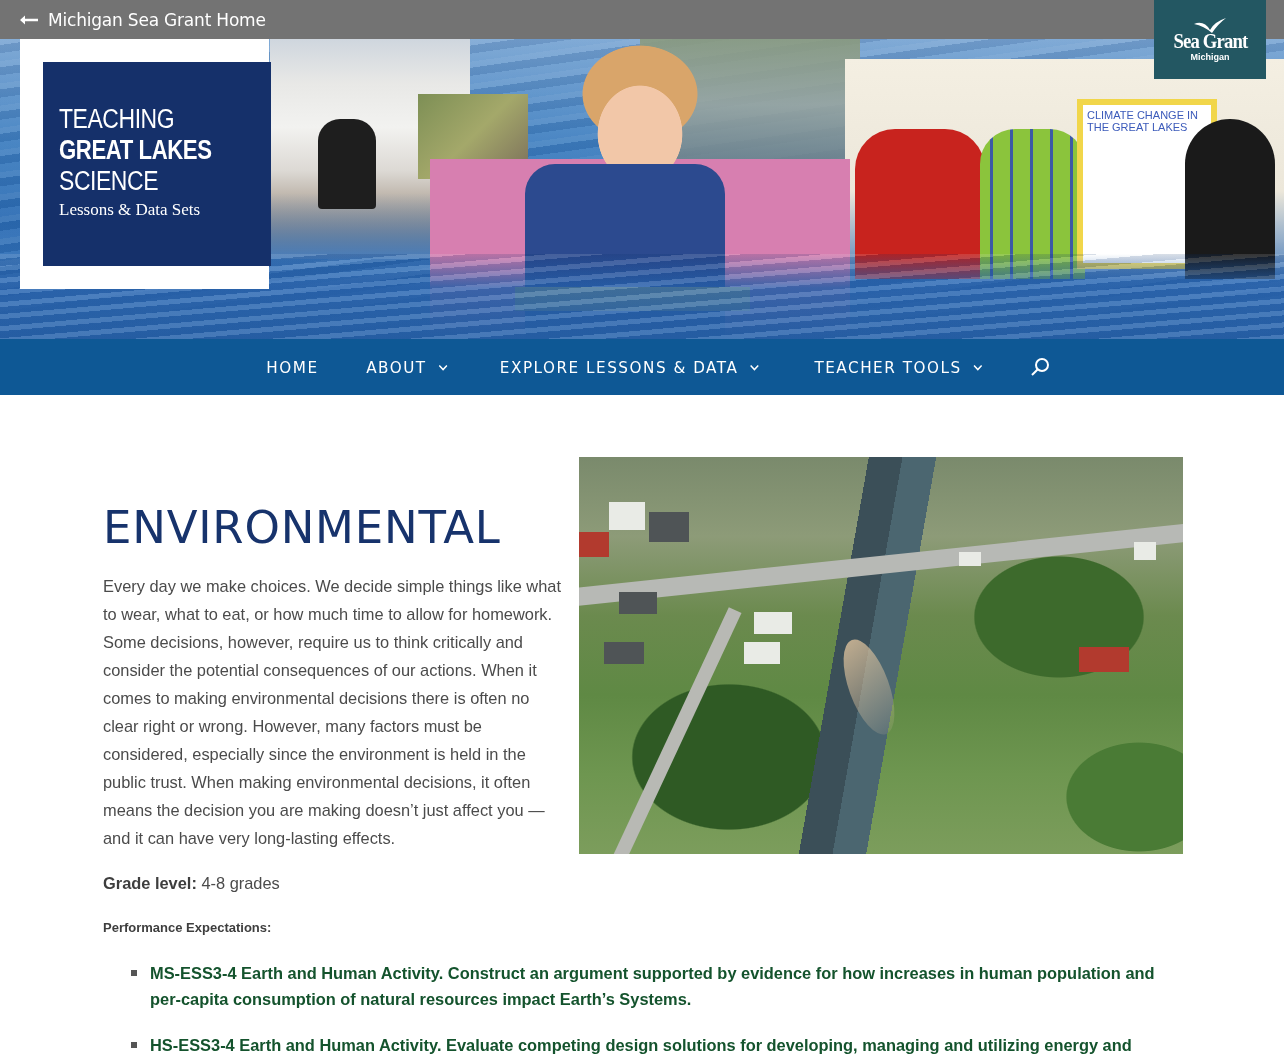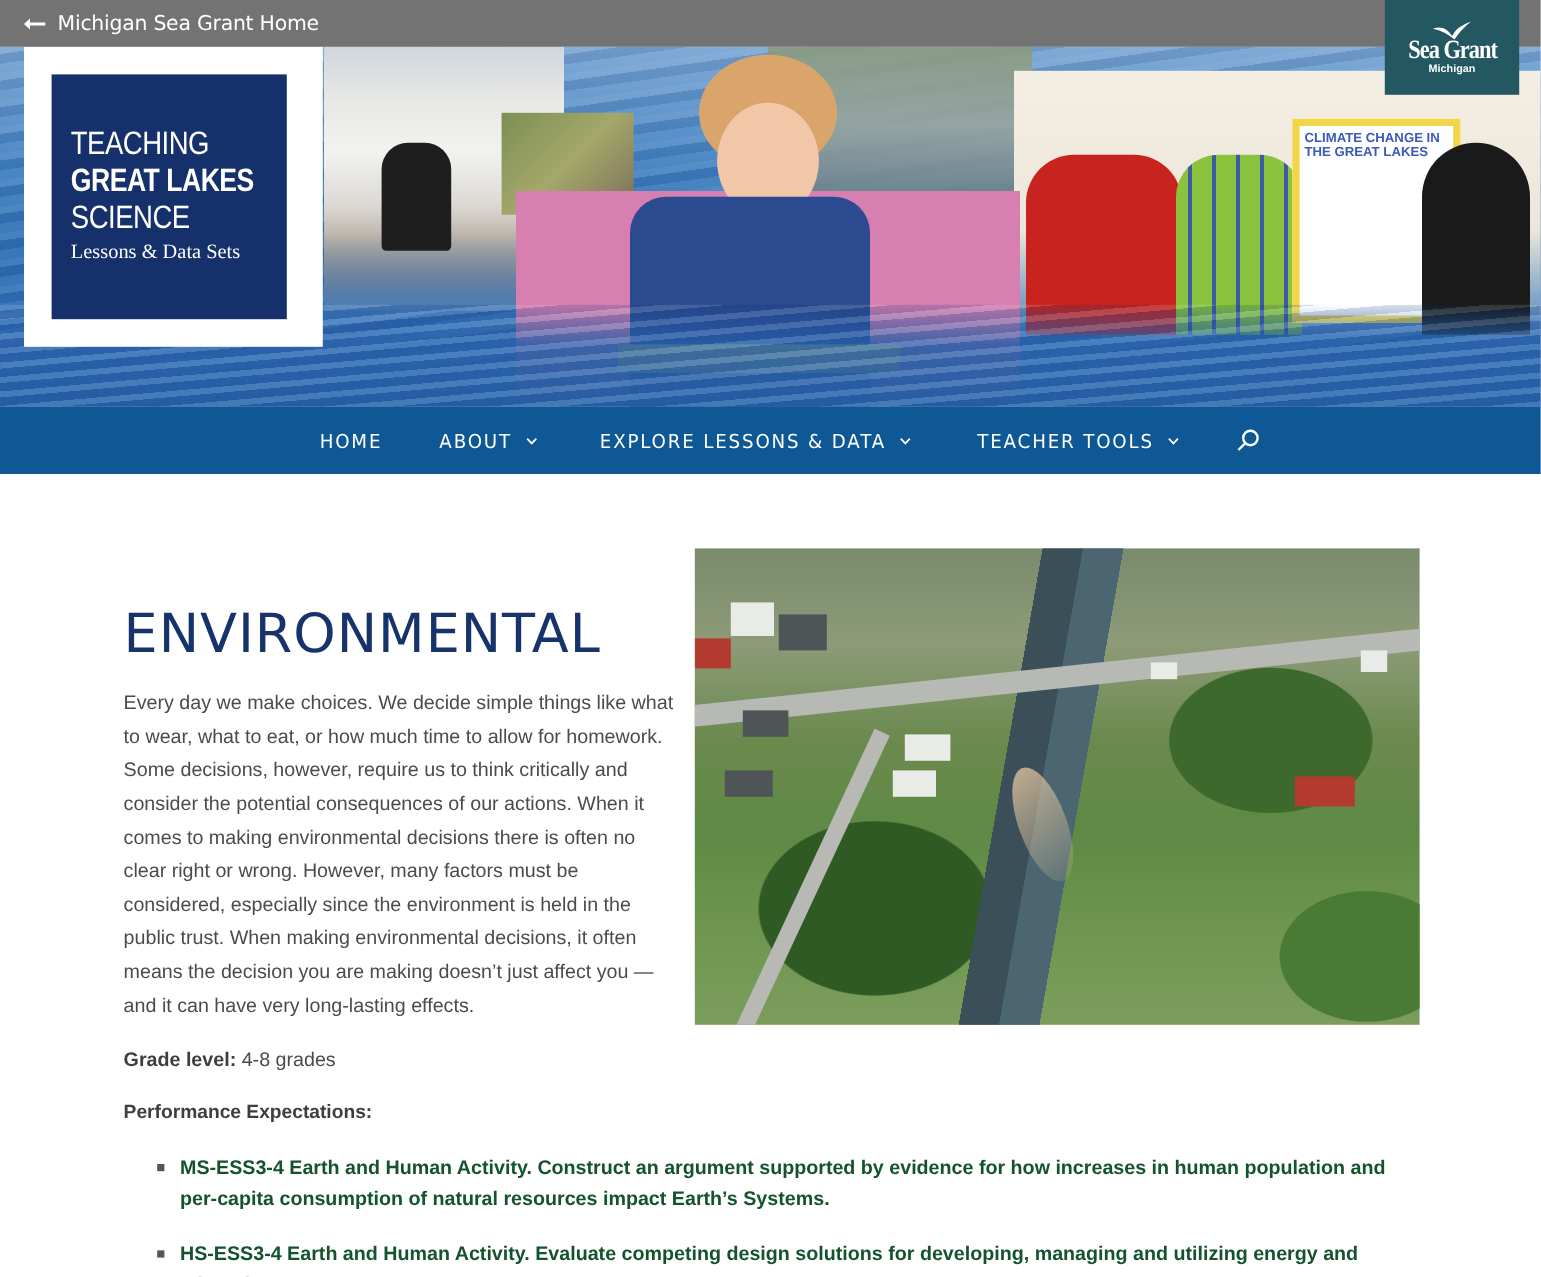--- a/index.html
+++ b/index.html
@@ -86,39 +86,39 @@
     .hero .photo-fair .green-shirt {
       position: absolute; left: 135px; top: 70px; width: 105px; height: 150px;
       background: repeating-linear-gradient(90deg, #8bc43c 0 10px, #3c5aa6 10px 13px, #8bc43c 13px 20px);
       border-radius: 35px 35px 0 0;
     }
     .hero .photo-fair .poster {
       position: absolute; left: 232px; top: 40px; width: 140px; height: 170px;
       background: #ffffff; border: 6px solid #f1d64a;
     }
     .hero .photo-fair .poster .ptitle {
-      font-size: 11px; font-weight: bold; color: #3b5aba; line-height: 12px; padding: 4px;
+      font-size: 11px; font-weight: normal; color: #3b5aba; line-height: 12px; padding: 4px;
     }
     .hero .photo-fair .hijab {
       position: absolute; left: 340px; top: 60px; width: 90px; height: 160px;
       background: #1a1a1a; border-radius: 45px 45px 0 0;
     }
     .hero .water-overlay {
       position: absolute; left: 0; bottom: 0; width: 100%; height: 85px;
       background:
         repeating-linear-gradient(175deg, rgba(255,255,255,0.12) 0 5px, rgba(0,40,100,0.15) 5px 12px),
         linear-gradient(180deg, rgba(60,120,190,0) 0%, rgba(45,105,180,0.85) 40%, #2b66ad 100%);
     }
 
     .course-logo {
       position: absolute; left: 20px; top: 39px; width: 249px; height: 250px;
       background: #ffffff; z-index: 2;
     }
     .course-logo .inner {
-      position: absolute; left: 23px; top: 23px; width: 196px; height: 204px;
+      position: absolute; left: 23px; top: 23px; width: 228px; height: 204px;
       background: #15306a; color: #ffffff; padding: 42px 0 0 16px;
     }
     .course-logo .l1, .course-logo .l3 {
       font-family: "Liberation Sans", sans-serif; font-size: 27px; line-height: 31px;
       transform: scaleX(0.85); transform-origin: left; letter-spacing: -0.5px;
     }
     .course-logo .l2 {
       font-family: "Liberation Sans", sans-serif; font-weight: bold; font-size: 27px; line-height: 31px;
       transform: scaleX(0.82); transform-origin: left; letter-spacing: -0.5px; white-space: nowrap;
     }
@@ -180,21 +180,21 @@
       position: absolute; left: 270px; top: 180px; width: 40px; height: 100px;
       background: linear-gradient(160deg, rgba(230,200,160,0.8), rgba(200,190,170,0.1));
       transform: rotate(-20deg);
       border-radius: 50%;
     }
 
     .meta-line {
       position: absolute; left: 0; top: 415px; font-size: 16.4px; line-height: 22px; color: #4b4b4b; text-align: center;
     }
     .meta-line b, .pe-label { font-weight: bold; color: #3e3e3e; }
-    .pe-label { position: absolute; left: 0; top: 460px; font-size: 16px; line-height: 22px; }
+    .pe-label { position: absolute; left: 0; top: 460px; font-size: 13px; line-height: 22px; }
 
     .pe-list { position: absolute; left: 28px; top: 503px; width: 1052px; list-style: none; }
     .pe-list li {
       position: relative; padding-left: 19px; font-size: 16.4px; line-height: 26px;
       color: #14532d; margin-bottom: 20px; font-weight: bold;
     }
     .pe-list li .bullet {
       position: absolute; left: 0; top: 10px; width: 6px; height: 6px; background: #555555;
     }
   </style>

